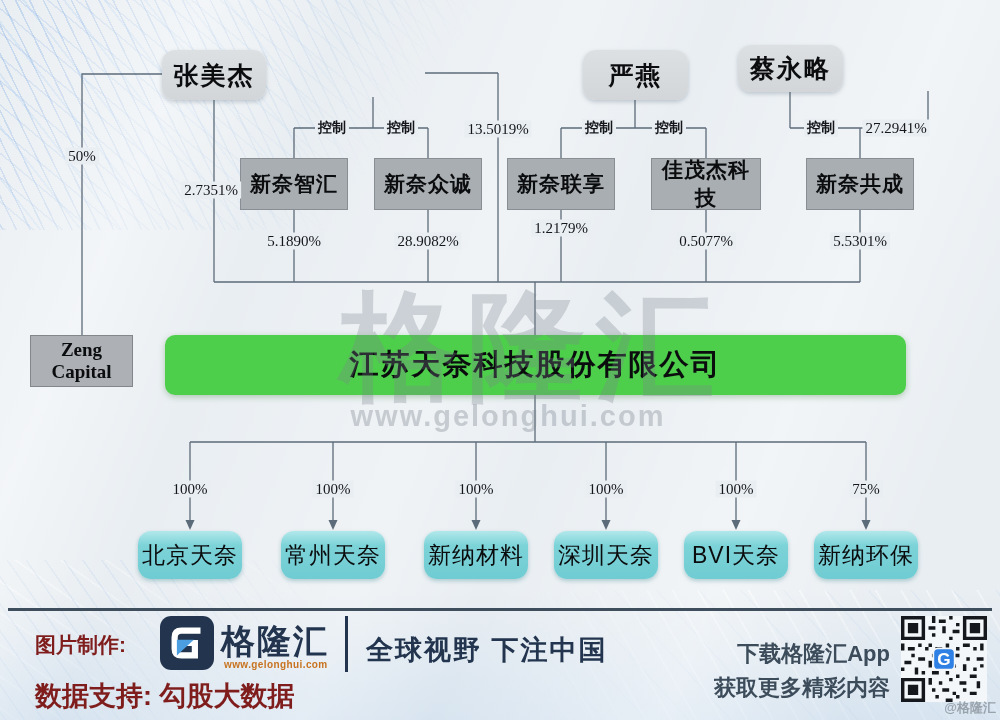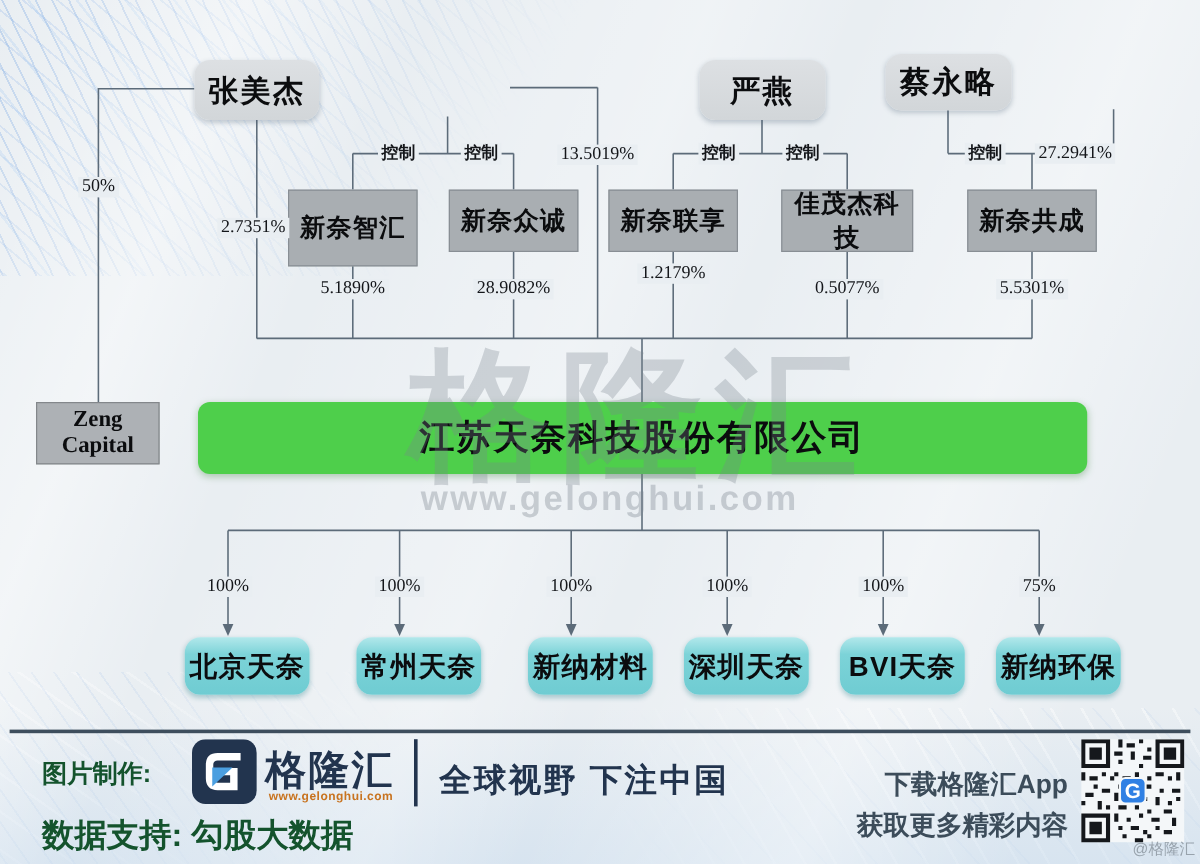--- a/index.html
+++ b/index.html
@@ -51,37 +51,37 @@
        color:#0b0c0e;text-align:center;z-index:20;box-sizing:border-box;}
   .t1{background:linear-gradient(180deg,#dde0e3,#d2d6d9);border-radius:13px;
       font-size:25px;font-weight:700;letter-spacing:2px;
       box-shadow:0 2px 4px rgba(70,90,110,.28);}
   .t2{background:#a9aeb2;border:1px solid #888e94;font-size:21px;font-weight:700;letter-spacing:1px;}
   .zeng{background:#adb1b5;border:1px solid #83878b;
         font-family:"Liberation Serif",serif;font-size:19px;font-weight:700;}
   .root{background:#4ecf4b;border-radius:10px;font-size:29px;font-weight:700;letter-spacing:2px;
         box-shadow:0 2px 6px rgba(60,130,60,.35);}
   .t3{background:linear-gradient(180deg,#b2e8eb 0%,#7cd3d8 30%,#6fccd2 100%);
-      border-radius:13px;font-size:23px;font-weight:700;letter-spacing:1px;
-      box-shadow:0 2px 4px rgba(0,105,115,.28);margin-left:16px;}
+      border-radius:13px;font-size:23px;font-weight:400;letter-spacing:1px;
+      box-shadow:0 2px 4px rgba(0,105,115,.28);}
   
   .lbl{position:absolute;z-index:25;transform:translate(-50%,-50%);white-space:nowrap;
        background:#e9eef2;padding:0 3px;color:#14161a;}
   .pct{font-family:"Liberation Serif",serif;font-size:15px;}
   .ctl{font-size:14px;font-weight:700;}
   
   .wm-big{position:absolute;left:340px;top:268px;z-index:30;pointer-events:none;
           font-size:118px;font-weight:700;letter-spacing:10px;color:rgba(124,134,144,.30);}
   .wm-url{position:absolute;left:348px;top:400px;width:320px;z-index:30;pointer-events:none;
           text-align:center;font-size:29px;font-weight:700;letter-spacing:2px;color:rgba(124,134,144,.36);}
   .wm-corner{position:absolute;right:4px;top:699px;z-index:40;font-size:13px;
-             color:rgba(130,140,150,.75);font-weight:400;}
+             color:rgba(130,140,150,.75);font-weight:700;}
   
   .divider{position:absolute;left:8px;top:608px;width:984px;height:3px;background:#3e4e5d;z-index:20;}
-  .ft{position:absolute;z-index:20;color:#14532d;}
+  .ft{position:absolute;z-index:20;color:#7f1d1d;}
   .ft-made{left:35px;top:631px;font-size:21px;font-weight:600;}
   .ft-brand{left:221px;top:619px;font-size:34px;font-weight:700;color:#22344e;letter-spacing:2px;}
   .ft-site{left:224px;top:659px;font-size:10px;font-weight:700;color:#c8731f;letter-spacing:.4px;}
   .ft-bar{left:345px;top:616px;width:3px;height:56px;background:#22344e;}
   .ft-slogan{left:366px;top:632px;font-size:27px;font-weight:700;color:#22344e;letter-spacing:2px;}
   .ft-data{left:35px;top:678px;font-size:27px;font-weight:600;}
   .ft-app{left:600px;top:637px;width:290px;text-align:right;font-size:22px;font-weight:600;
           color:#3c4c5a;line-height:34px;}
   .logo{position:absolute;left:160px;top:616px;width:54px;height:54px;z-index:20;}
   .qr{position:absolute;left:901px;top:616px;width:86px;height:86px;z-index:20;}
@@ -126,21 +126,21 @@
       <polygon points="601.5,520 610.5,520 606,530"></polygon>
       <polygon points="731.5,520 740.5,520 736,530"></polygon>
       <polygon points="861.5,520 870.5,520 866,530"></polygon>
     </g>
   </svg>
 
   <div class="box t1" style="left:162px;top:50px;width:104px;height:50px">张美杰</div>
   <div class="box t1" style="left:583px;top:50px;width:105px;height:50px">严燕</div>
   <div class="box t1" style="left:738px;top:45px;width:105px;height:47px">蔡永略</div>
 
-  <div class="box t2" style="left:240px;top:158px;width:108px;height:64px">新奈智汇</div>
+  <div class="box t2" style="left:240px;top:158px;width:108px;height:52px">新奈智汇</div>
   <div class="box t2" style="left:374px;top:158px;width:108px;height:52px">新奈众诚</div>
   <div class="box t2" style="left:507px;top:158px;width:108px;height:52px">新奈联享</div>
   <div class="box t2" style="left:651px;top:158px;width:110px;height:52px">佳茂杰科技</div>
   <div class="box t2" style="left:806px;top:158px;width:108px;height:52px">新奈共成</div>
 
   <div class="box zeng" style="left:30px;top:335px;width:103px;height:52px">Zeng Capital</div>
 
   <div class="box root" style="left:165px;top:335px;width:741px;height:60px">江苏天奈科技股份有限公司</div>
 
   <div class="box t3" style="left:138px;top:531px;width:104px;height:48px">北京天奈</div>

